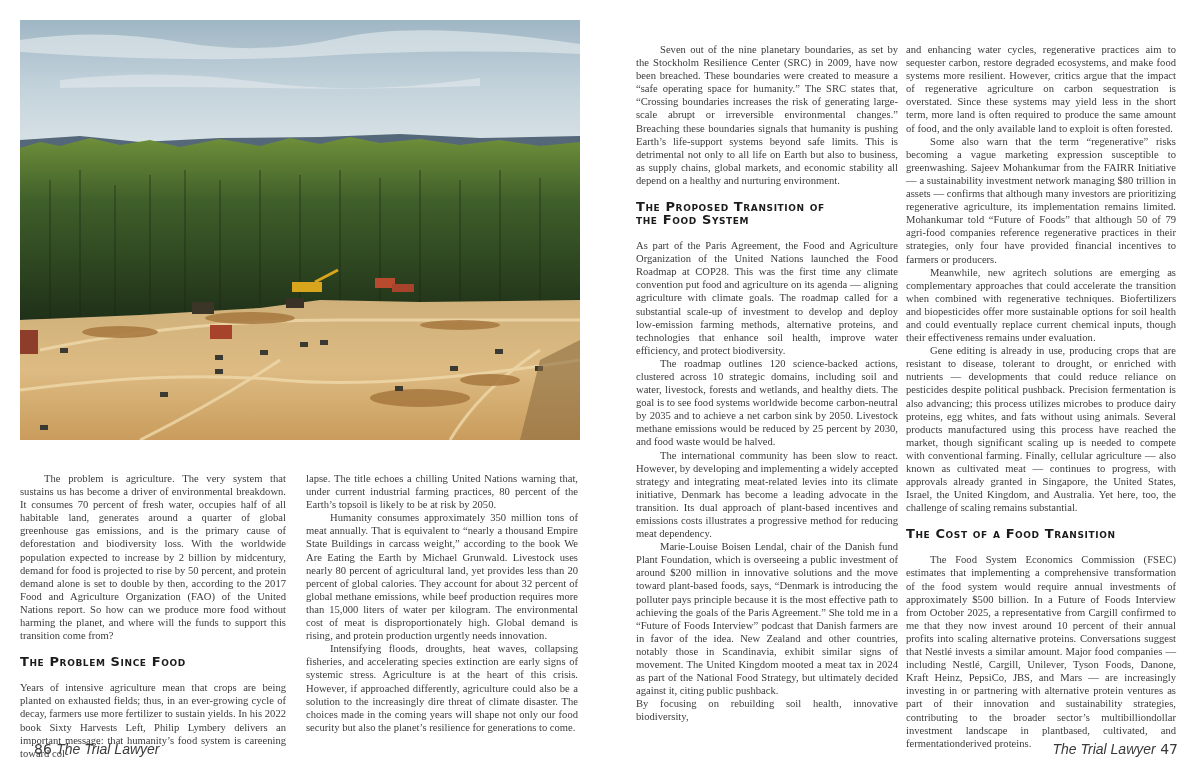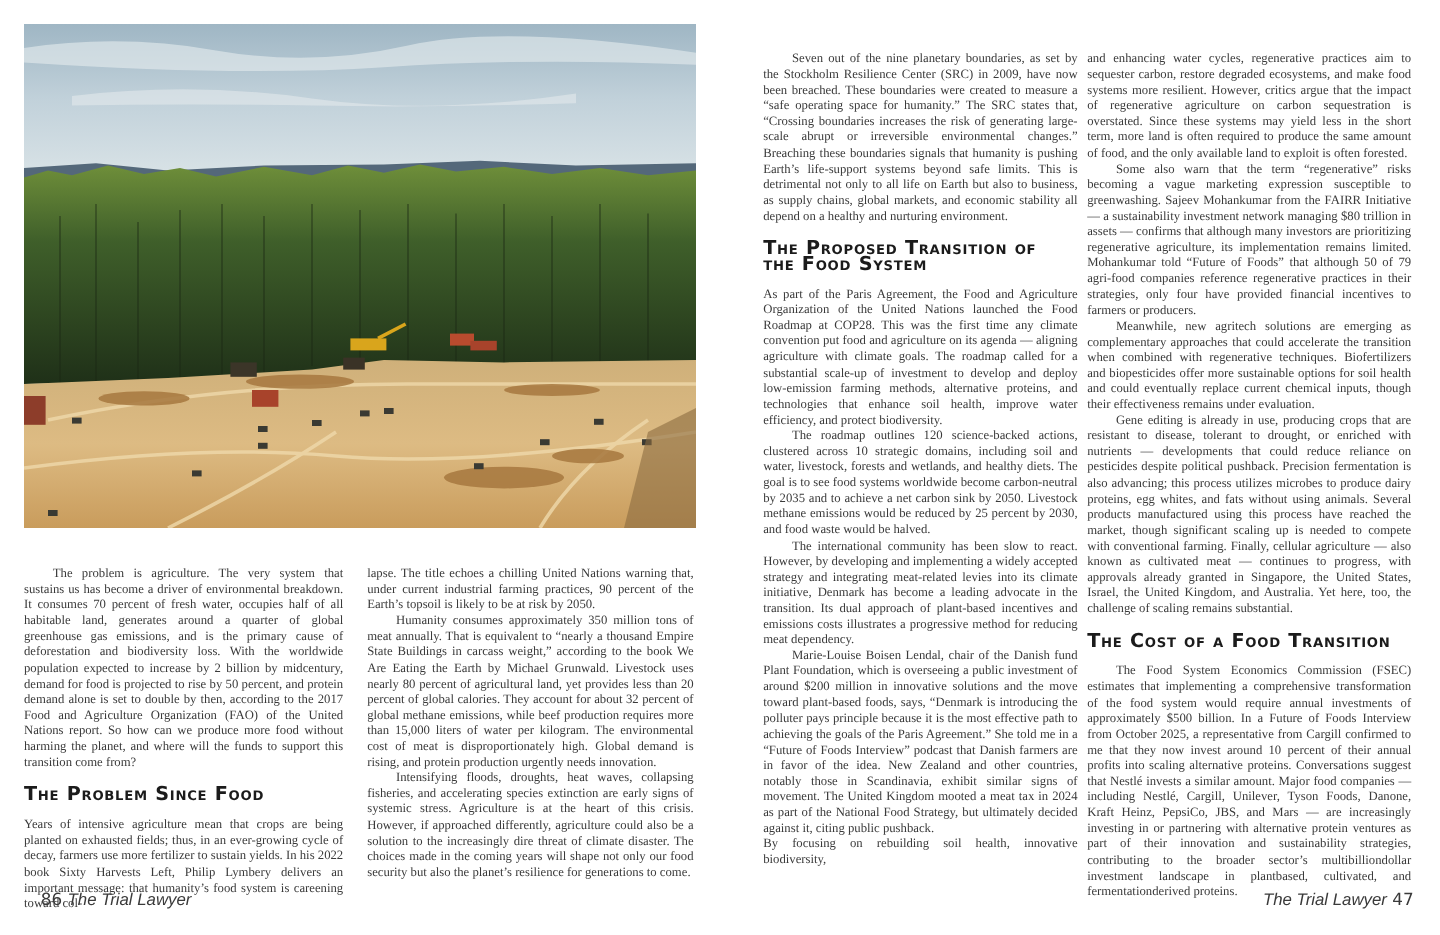--- a/index.html
+++ b/index.html
@@ -13,21 +13,21 @@
     background: linear-gradient(180deg,#a9bfcc 0%,#c3d3dc 20%,#d6e0e4 27%,#b9c8cf 29%);
   }
   .photo svg { display: block; }
   .col {
     position: absolute; font-size: 10.6px; line-height: 13.1px; text-align: justify; hyphens: manual;
   }
   .col p { margin: 0; text-indent: 0; }
   .col p.ind { text-indent: 24px; }
   .col p.first { text-indent: 24px; }
   .col h3 {
-    font-family: "DejaVu Sans", "Liberation Sans", sans-serif; font-weight: 900; font-size: 16px;
+    font-family: "DejaVu Sans", "Liberation Sans", sans-serif; font-weight: 900; font-size: 13px;
     font-variant: small-caps; letter-spacing: 0.6px; color: #1b1b1b; margin: 13px 0 13px 0; line-height: 13px;
     text-transform: none;
   }
   .col h3 span { display: block; }
   #c1 { left: 20px; top: 472px; width: 266px; }
   #c2 { left: 306px; top: 472px; width: 272px; }
   #c3 { left: 636px; top: 43px; width: 262px; }
   #c4 { left: 906px; top: 43px; width: 270px; }
   .folio {
     position: absolute; top: 741px; font-size: 14px; color: #3a3a3a;
@@ -124,21 +124,21 @@
     </svg>
   </div>
 
   <div class="col" id="c1">
     <p class="first">The problem is agriculture. The very system that sustains us has become a driver of environmental breakdown. It consumes 70 percent of fresh water, occupies half of all habitable land, generates around a quarter of global greenhouse gas emissions, and is the primary cause of deforestation and biodiversity loss. With the worldwide population expected to increase by 2 billion by midcentury, demand for food is projected to rise by 50 percent, and protein demand alone is set to double by then, according to the 2017 Food and Agriculture Organization (FAO) of the United Nations report. So how can we produce more food without harming the planet, and where will the funds to support this transition come from?</p>
     <h3>The Problem Since Food</h3>
     <p>Years of intensive agriculture mean that crops are being planted on exhausted fields; thus, in an ever-growing cycle of decay, farmers use more fertilizer to sustain yields. In his 2022 book Sixty Harvests Left, Philip Lymbery delivers an important message: that humanity’s food system is careening toward col-</p>
   </div>
 
   <div class="col" id="c2">
-    <p>lapse. The title echoes a chilling United Nations warning that, under current industrial farming practices, 90 percent of the Earth’s topsoil is likely to be at risk by 2050.</p>
+    <p>lapse. The title echoes a chilling United Nations warning that, under current industrial farming practices, 80 percent of the Earth’s topsoil is likely to be at risk by 2050.</p>
     <p class="ind">Humanity consumes approximately 350 million tons of meat annually. That is equivalent to “nearly a thousand Empire State Buildings in carcass weight,” according to the book We Are Eating the Earth by Michael Grunwald. Livestock uses nearly 80 percent of agricultural land, yet provides less than 20 percent of global calories. They account for about 32 percent of global methane emissions, while beef production requires more than 15,000 liters of water per kilogram. The environmental cost of meat is disproportionately high. Global demand is rising, and protein production urgently needs innovation.</p>
     <p class="ind">Intensifying floods, droughts, heat waves, collapsing fisheries, and accelerating species extinction are early signs of systemic stress. Agriculture is at the heart of this crisis. However, if approached differently, agriculture could also be a solution to the increasingly dire threat of climate disaster. The choices made in the coming years will shape not only our food security but also the planet’s resilience for generations to come.</p>
   </div>
 
   <div class="col" id="c3">
     <p class="ind">Seven out of the nine planetary boundaries, as set by the Stockholm Resilience Center (SRC) in 2009, have now been breached. These boundaries were created to measure a “safe operating space for humanity.” The SRC states that, “Crossing boundaries increases the risk of generating large-scale abrupt or irreversible environmental changes.” Breaching these boundaries signals that humanity is pushing Earth’s life-support systems beyond safe limits. This is detrimental not only to all life on Earth but also to business, as supply chains, global markets, and economic stability all depend on a healthy and nurturing environment.</p>
     <h3>
       <span>The Proposed Transition of</span>
       <span>the Food System</span>
     </h3>

